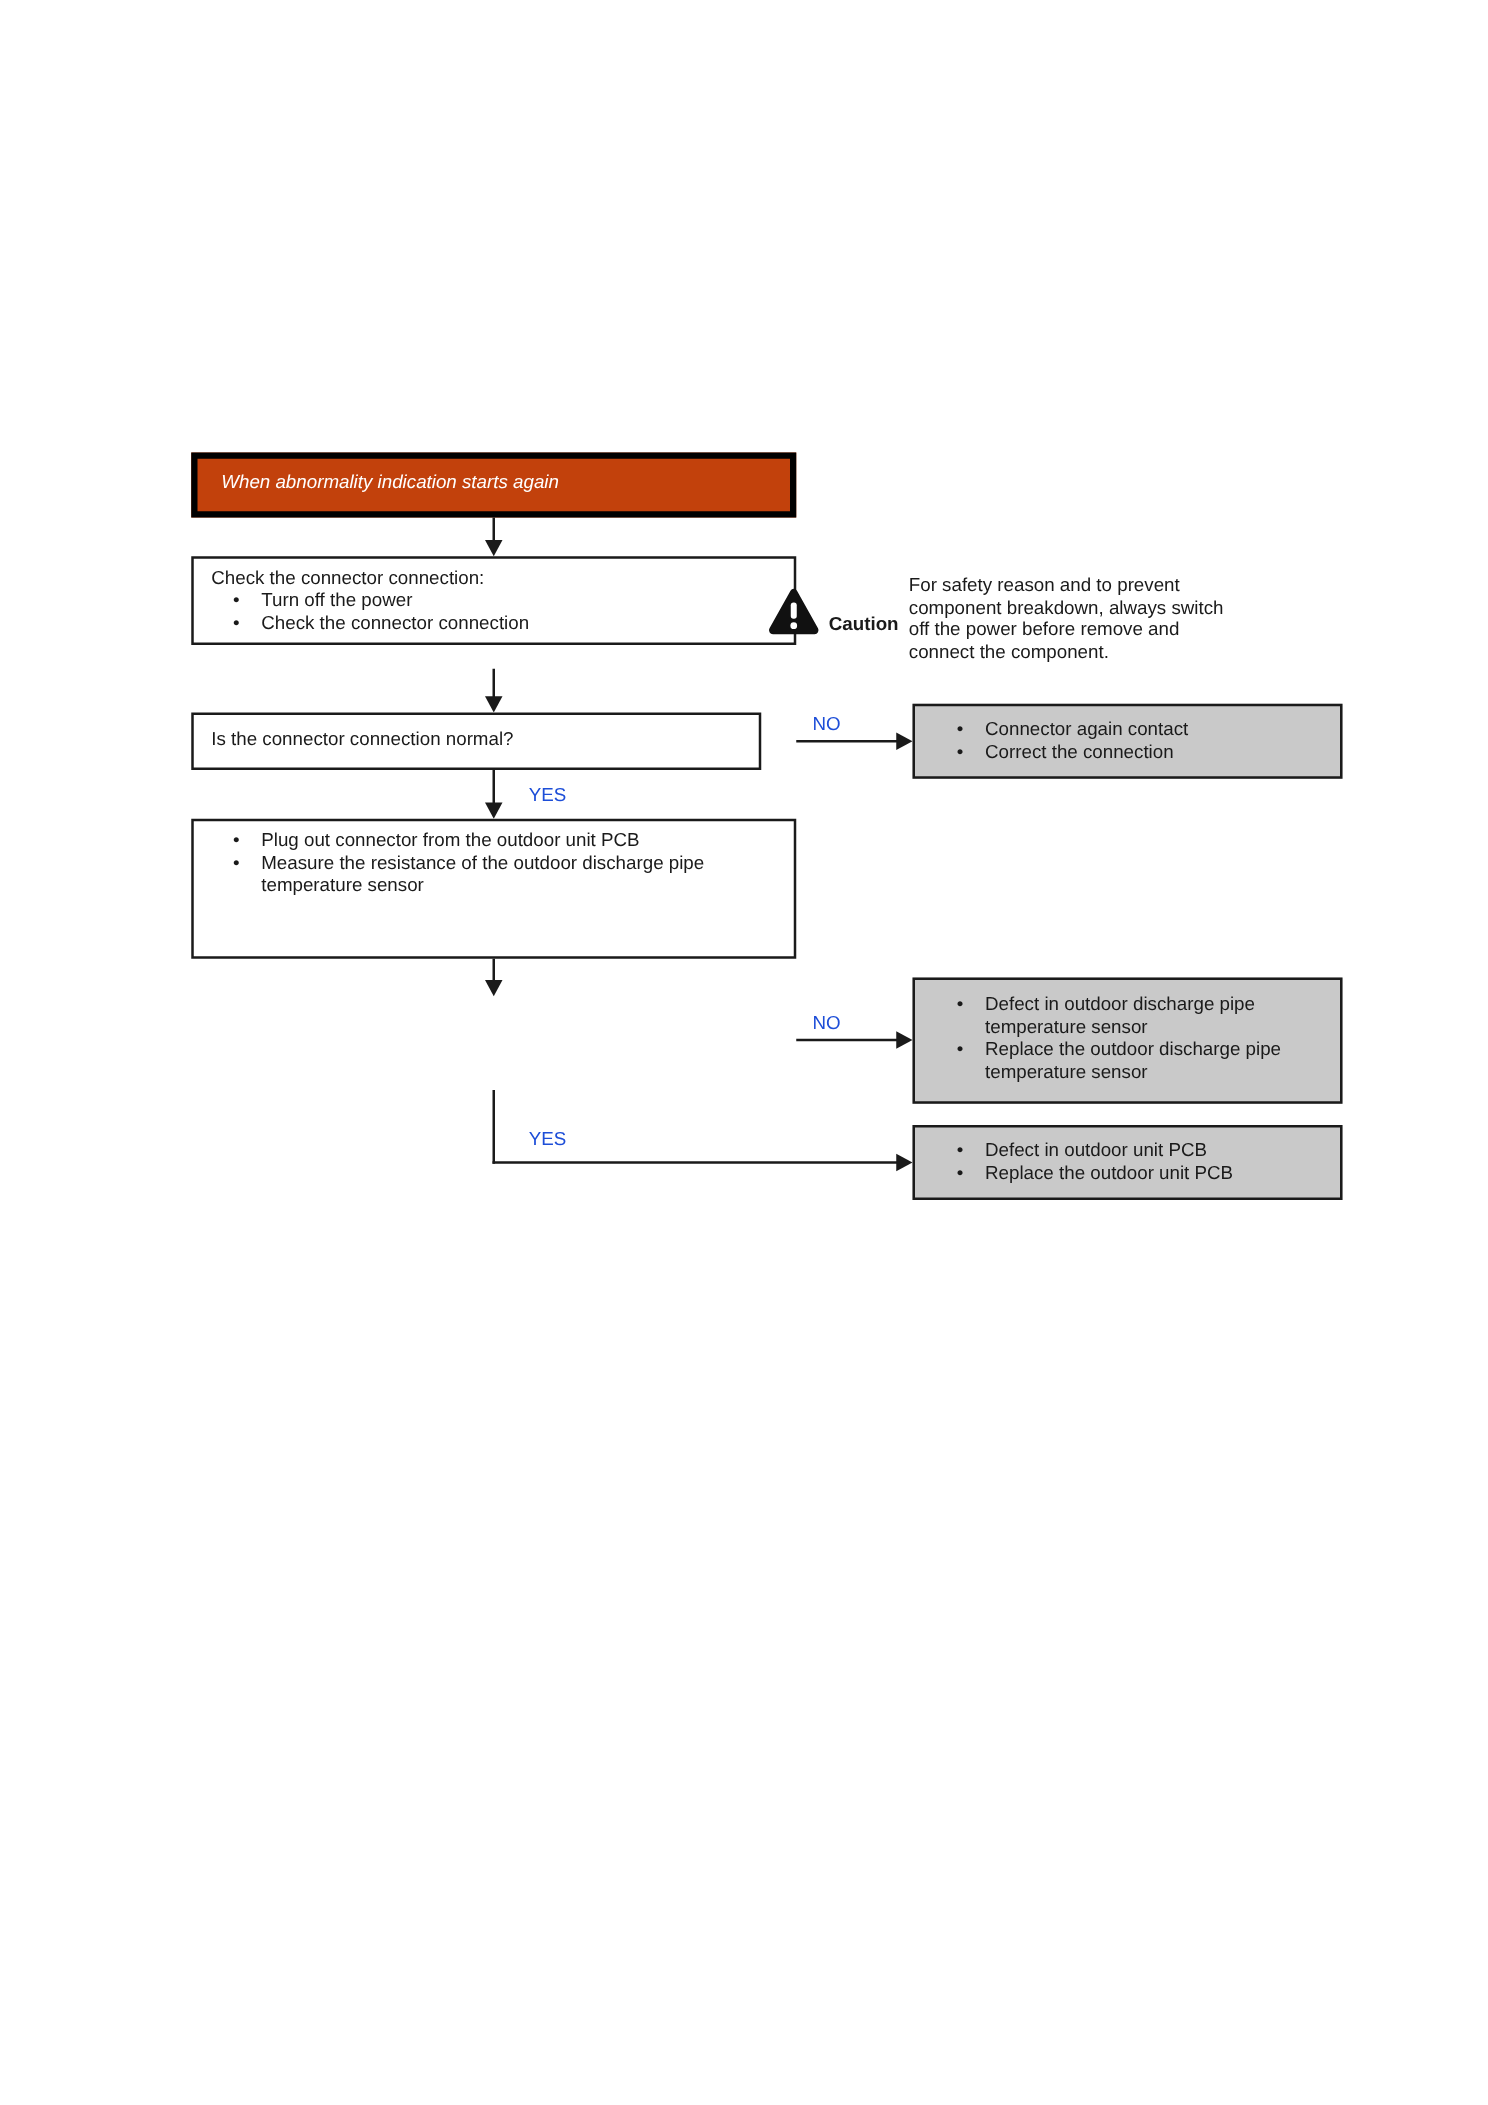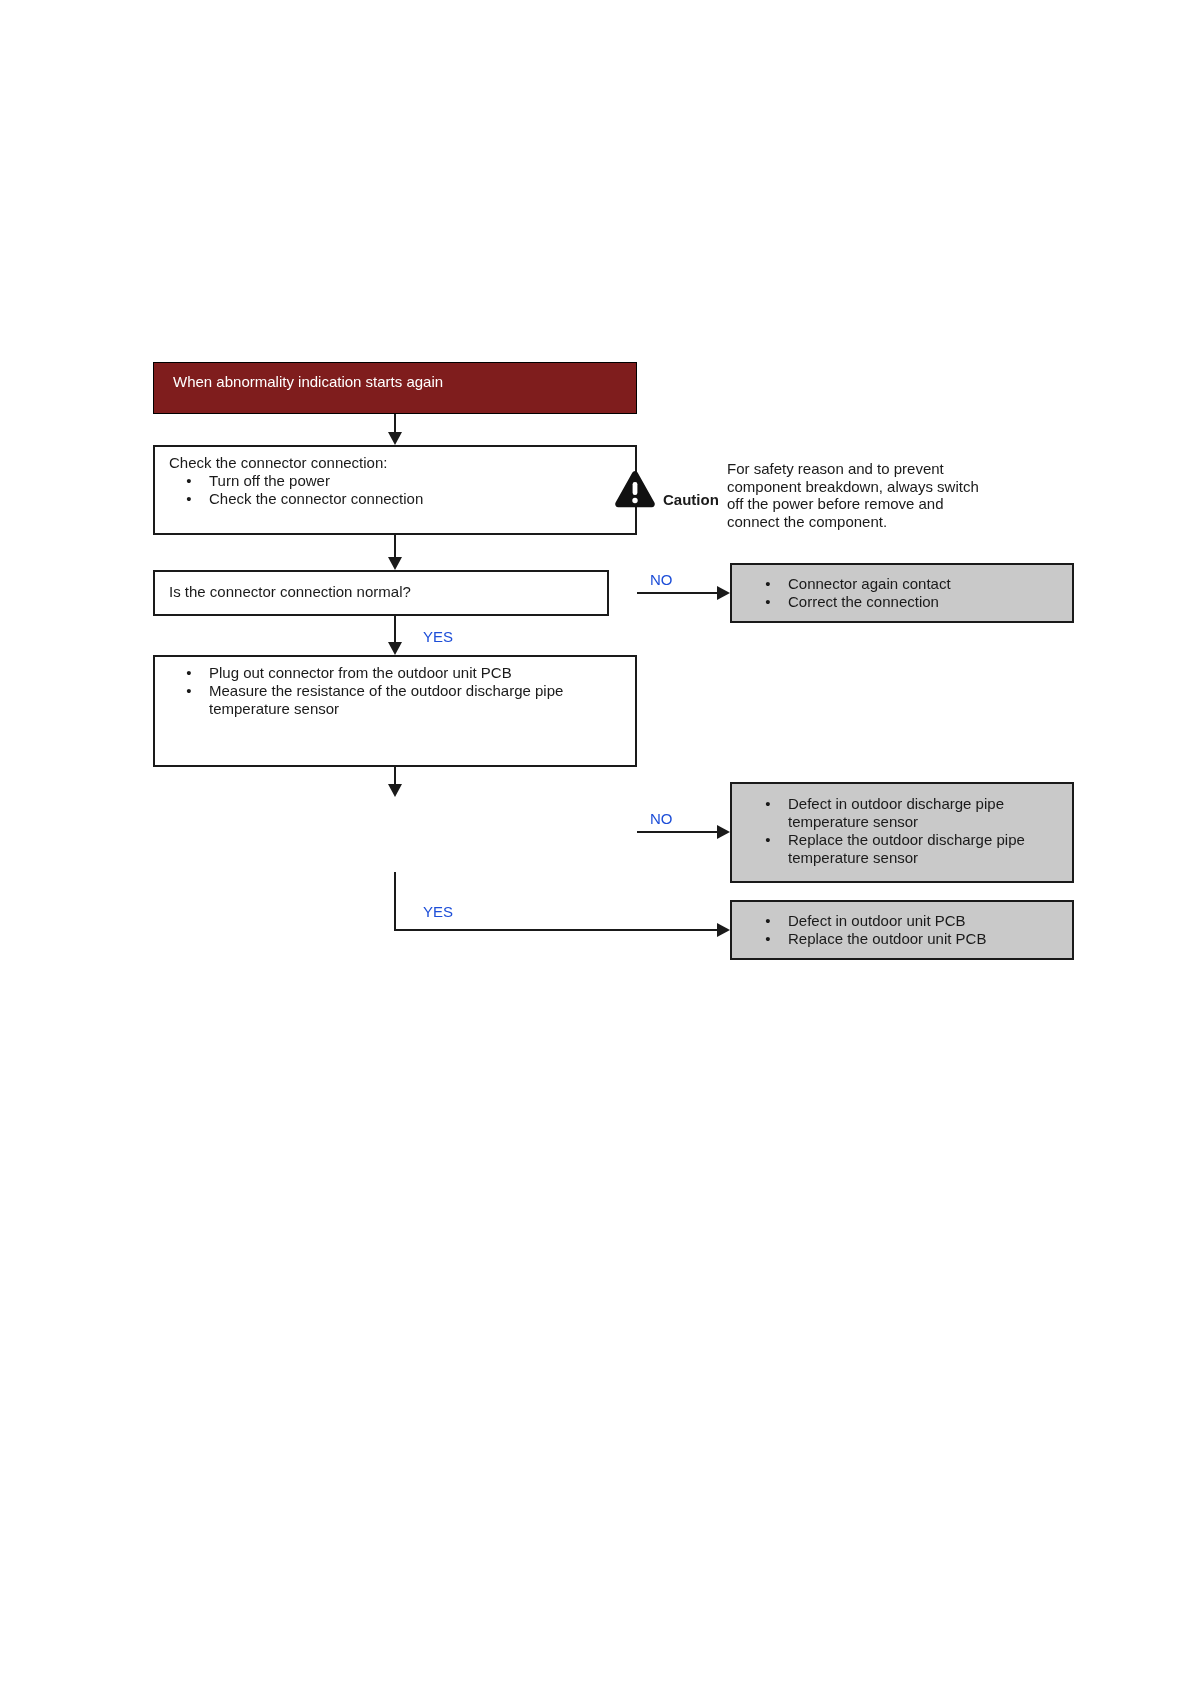--- a/index.html
+++ b/index.html
@@ -1,20 +1,20 @@
 <!DOCTYPE html>
 <html><head>
 <meta charset="utf-8">
 <style>
   html,body{margin:0;padding:0;background:#ffffff;}
   body{font-family:"Liberation Sans","DejaVu Sans",sans-serif;color:#1a1a1a;}
   .page{position:relative;width:1190px;height:1684px;background:#ffffff;overflow:hidden;}
 
   .node{position:absolute;box-sizing:border-box;font-size:15px;line-height:18px;}
-  .start-node{background:#7f1d1d;border:1px solid #000000;color:#ffffff;padding:10px 0 0 19px;}
+  .start-node{background:#c2410c;border:5px solid #000000;color:#ffffff;padding:10px 0 0 19px;font-style:italic;}
   .white-box{background:#ffffff;border:2px solid #1a1a1a;}
   .gray-box{background:#c9c9c9;border:2px solid #1a1a1a;}
 
   .box-pad{padding:7px 14px 0 14px;}
   .bullet-row{display:flex;}
   .bullet-marker{flex:0 0 40px;text-align:center;}
   .bullet-text{flex:1;}
 
   .vline{position:absolute;width:2px;background:#1a1a1a;}
   .hline{position:absolute;height:2px;background:#1a1a1a;}
@@ -32,21 +32,21 @@
 
 <div class="page">
 
   <div class="node start-node" style="left:153px;top:362px;width:484px;height:52px;">
     <span>When abnormality indication starts again</span>
   </div>
 
   <div class="vline" style="left:394px;top:414px;height:20px;"></div>
   <div class="arrowhead-down" style="left:388px;top:432px;"></div>
 
-  <div class="node white-box box-pad" style="left:153px;top:445px;width:484px;height:90px;">
+  <div class="node white-box box-pad" style="left:153px;top:445px;width:484px;height:71px;">
     <div>Check the connector connection:</div>
     <div class="bullet-row">
       <span class="bullet-marker">•</span>
       <span class="bullet-text">Turn off the power</span>
     </div>
     <div class="bullet-row">
       <span class="bullet-marker">•</span>
       <span class="bullet-text">Check the connector connection</span>
     </div>
   </div>

